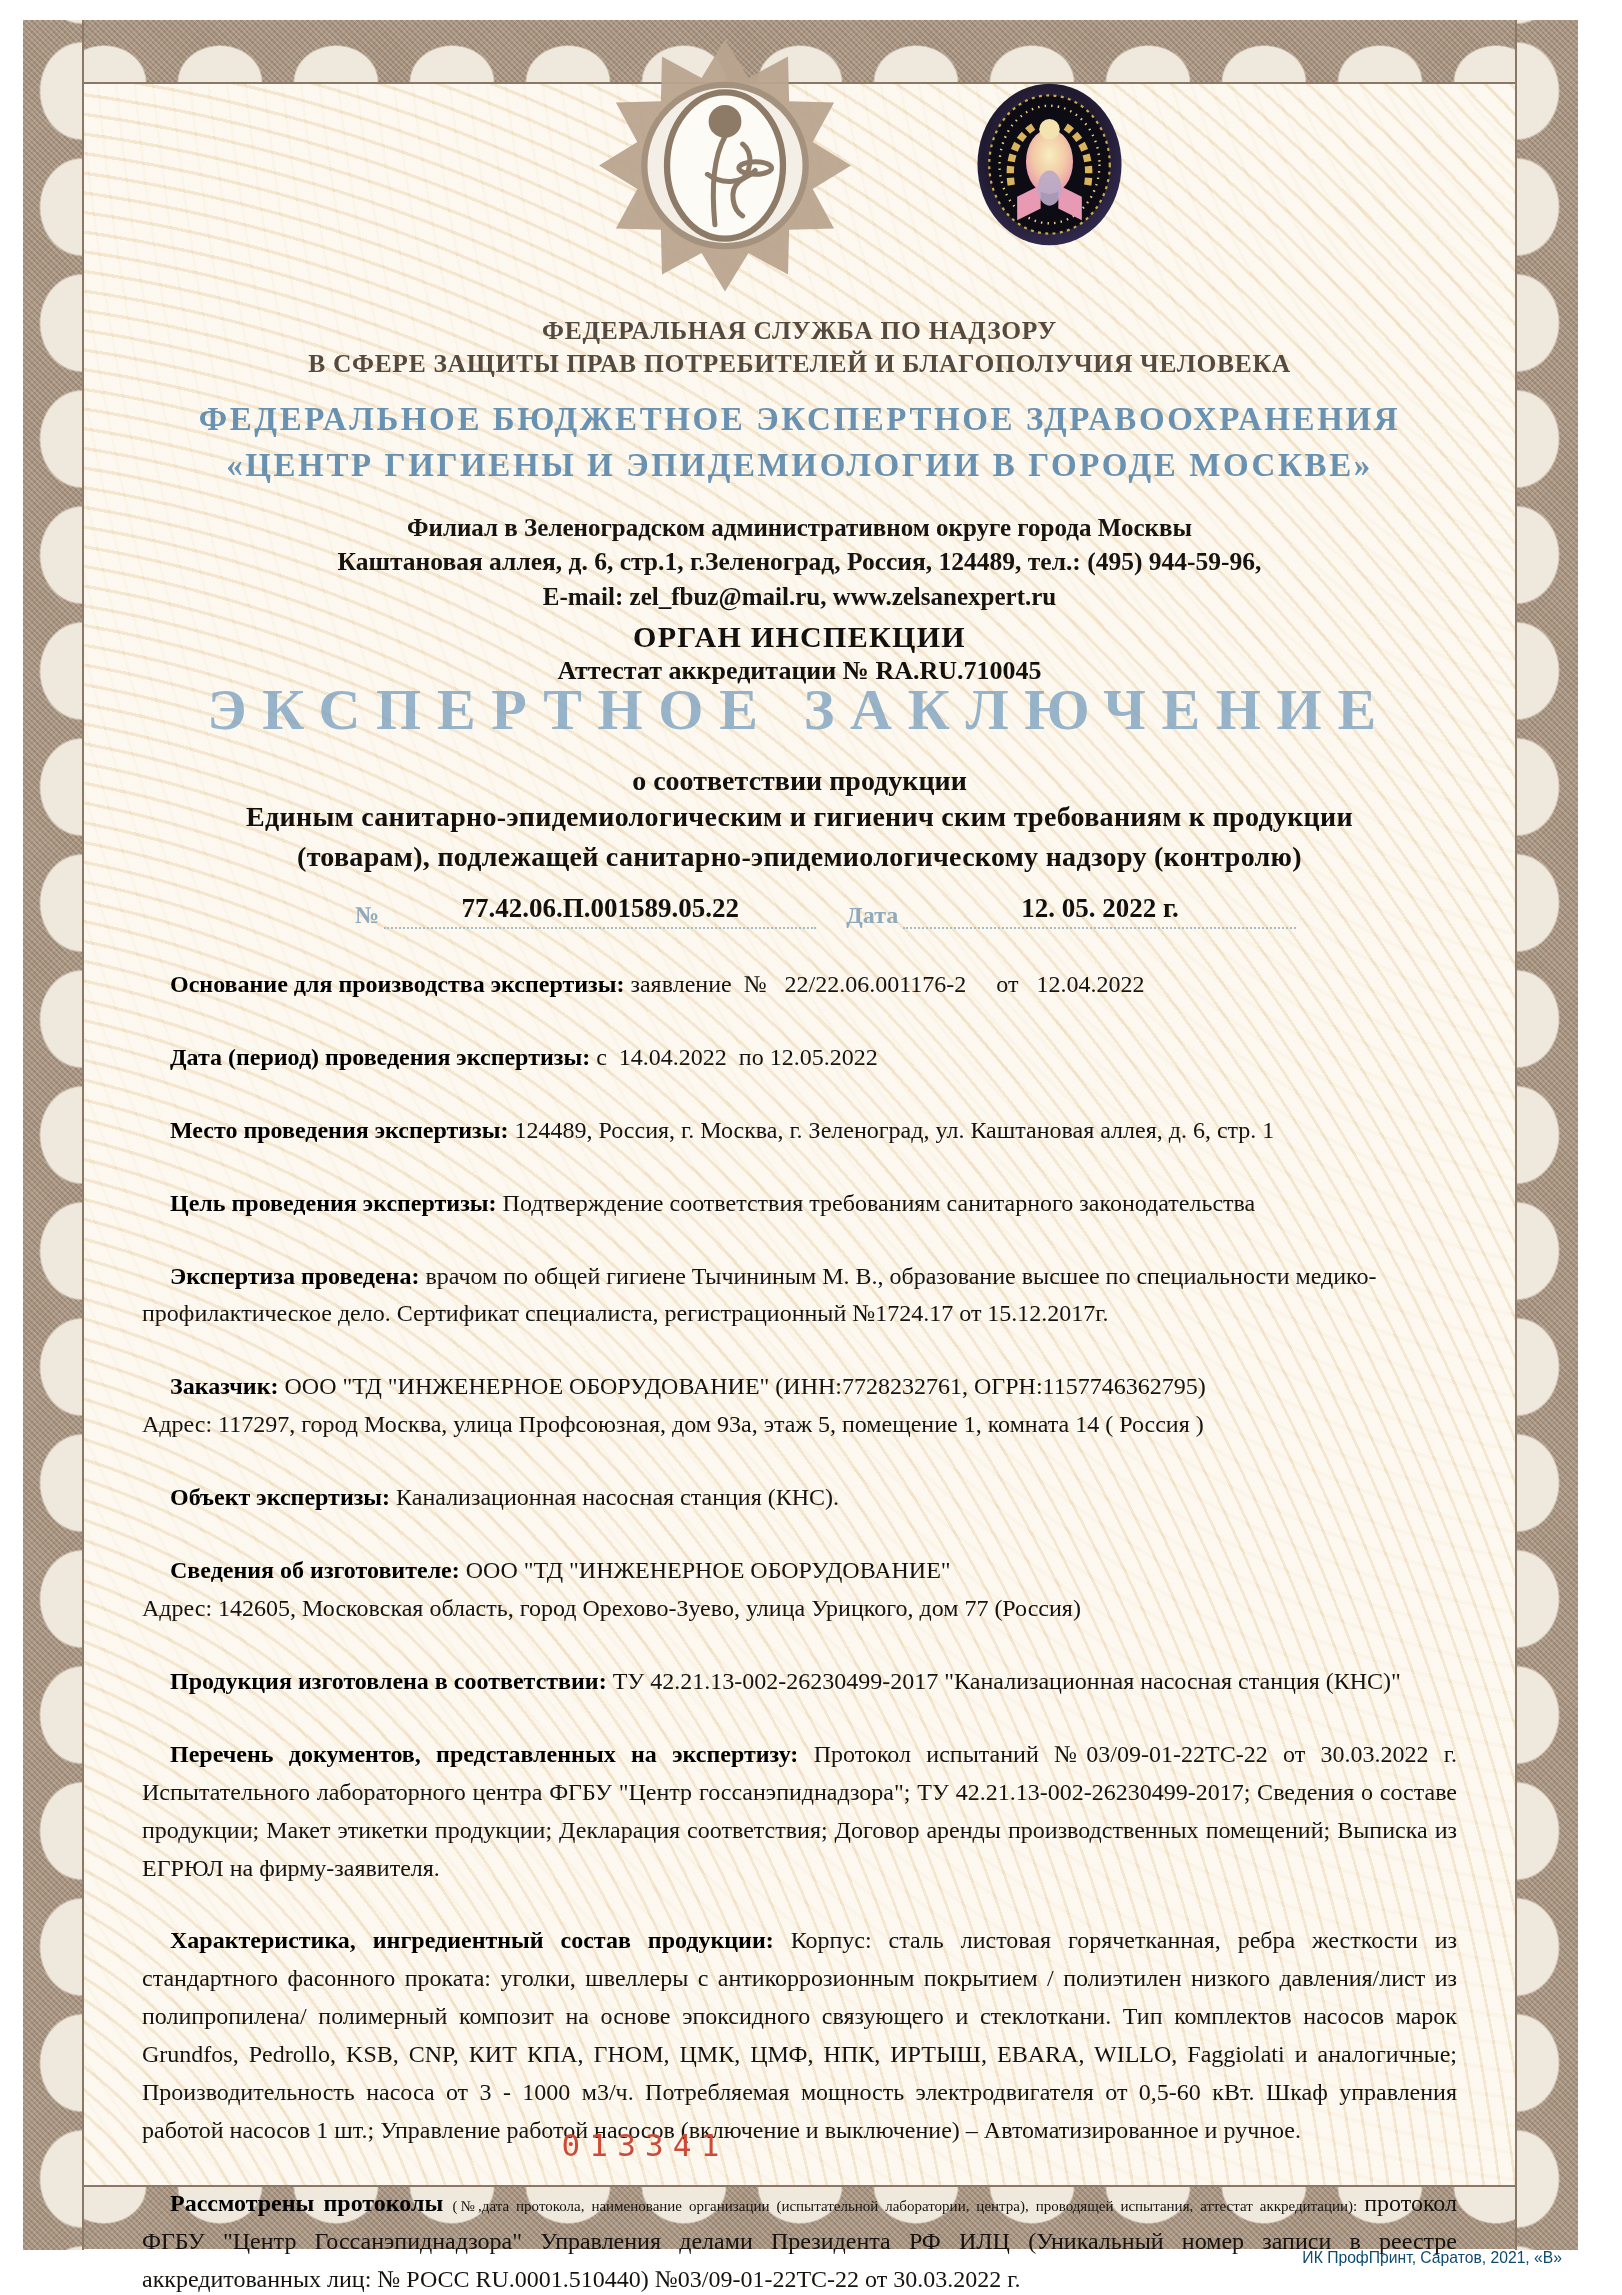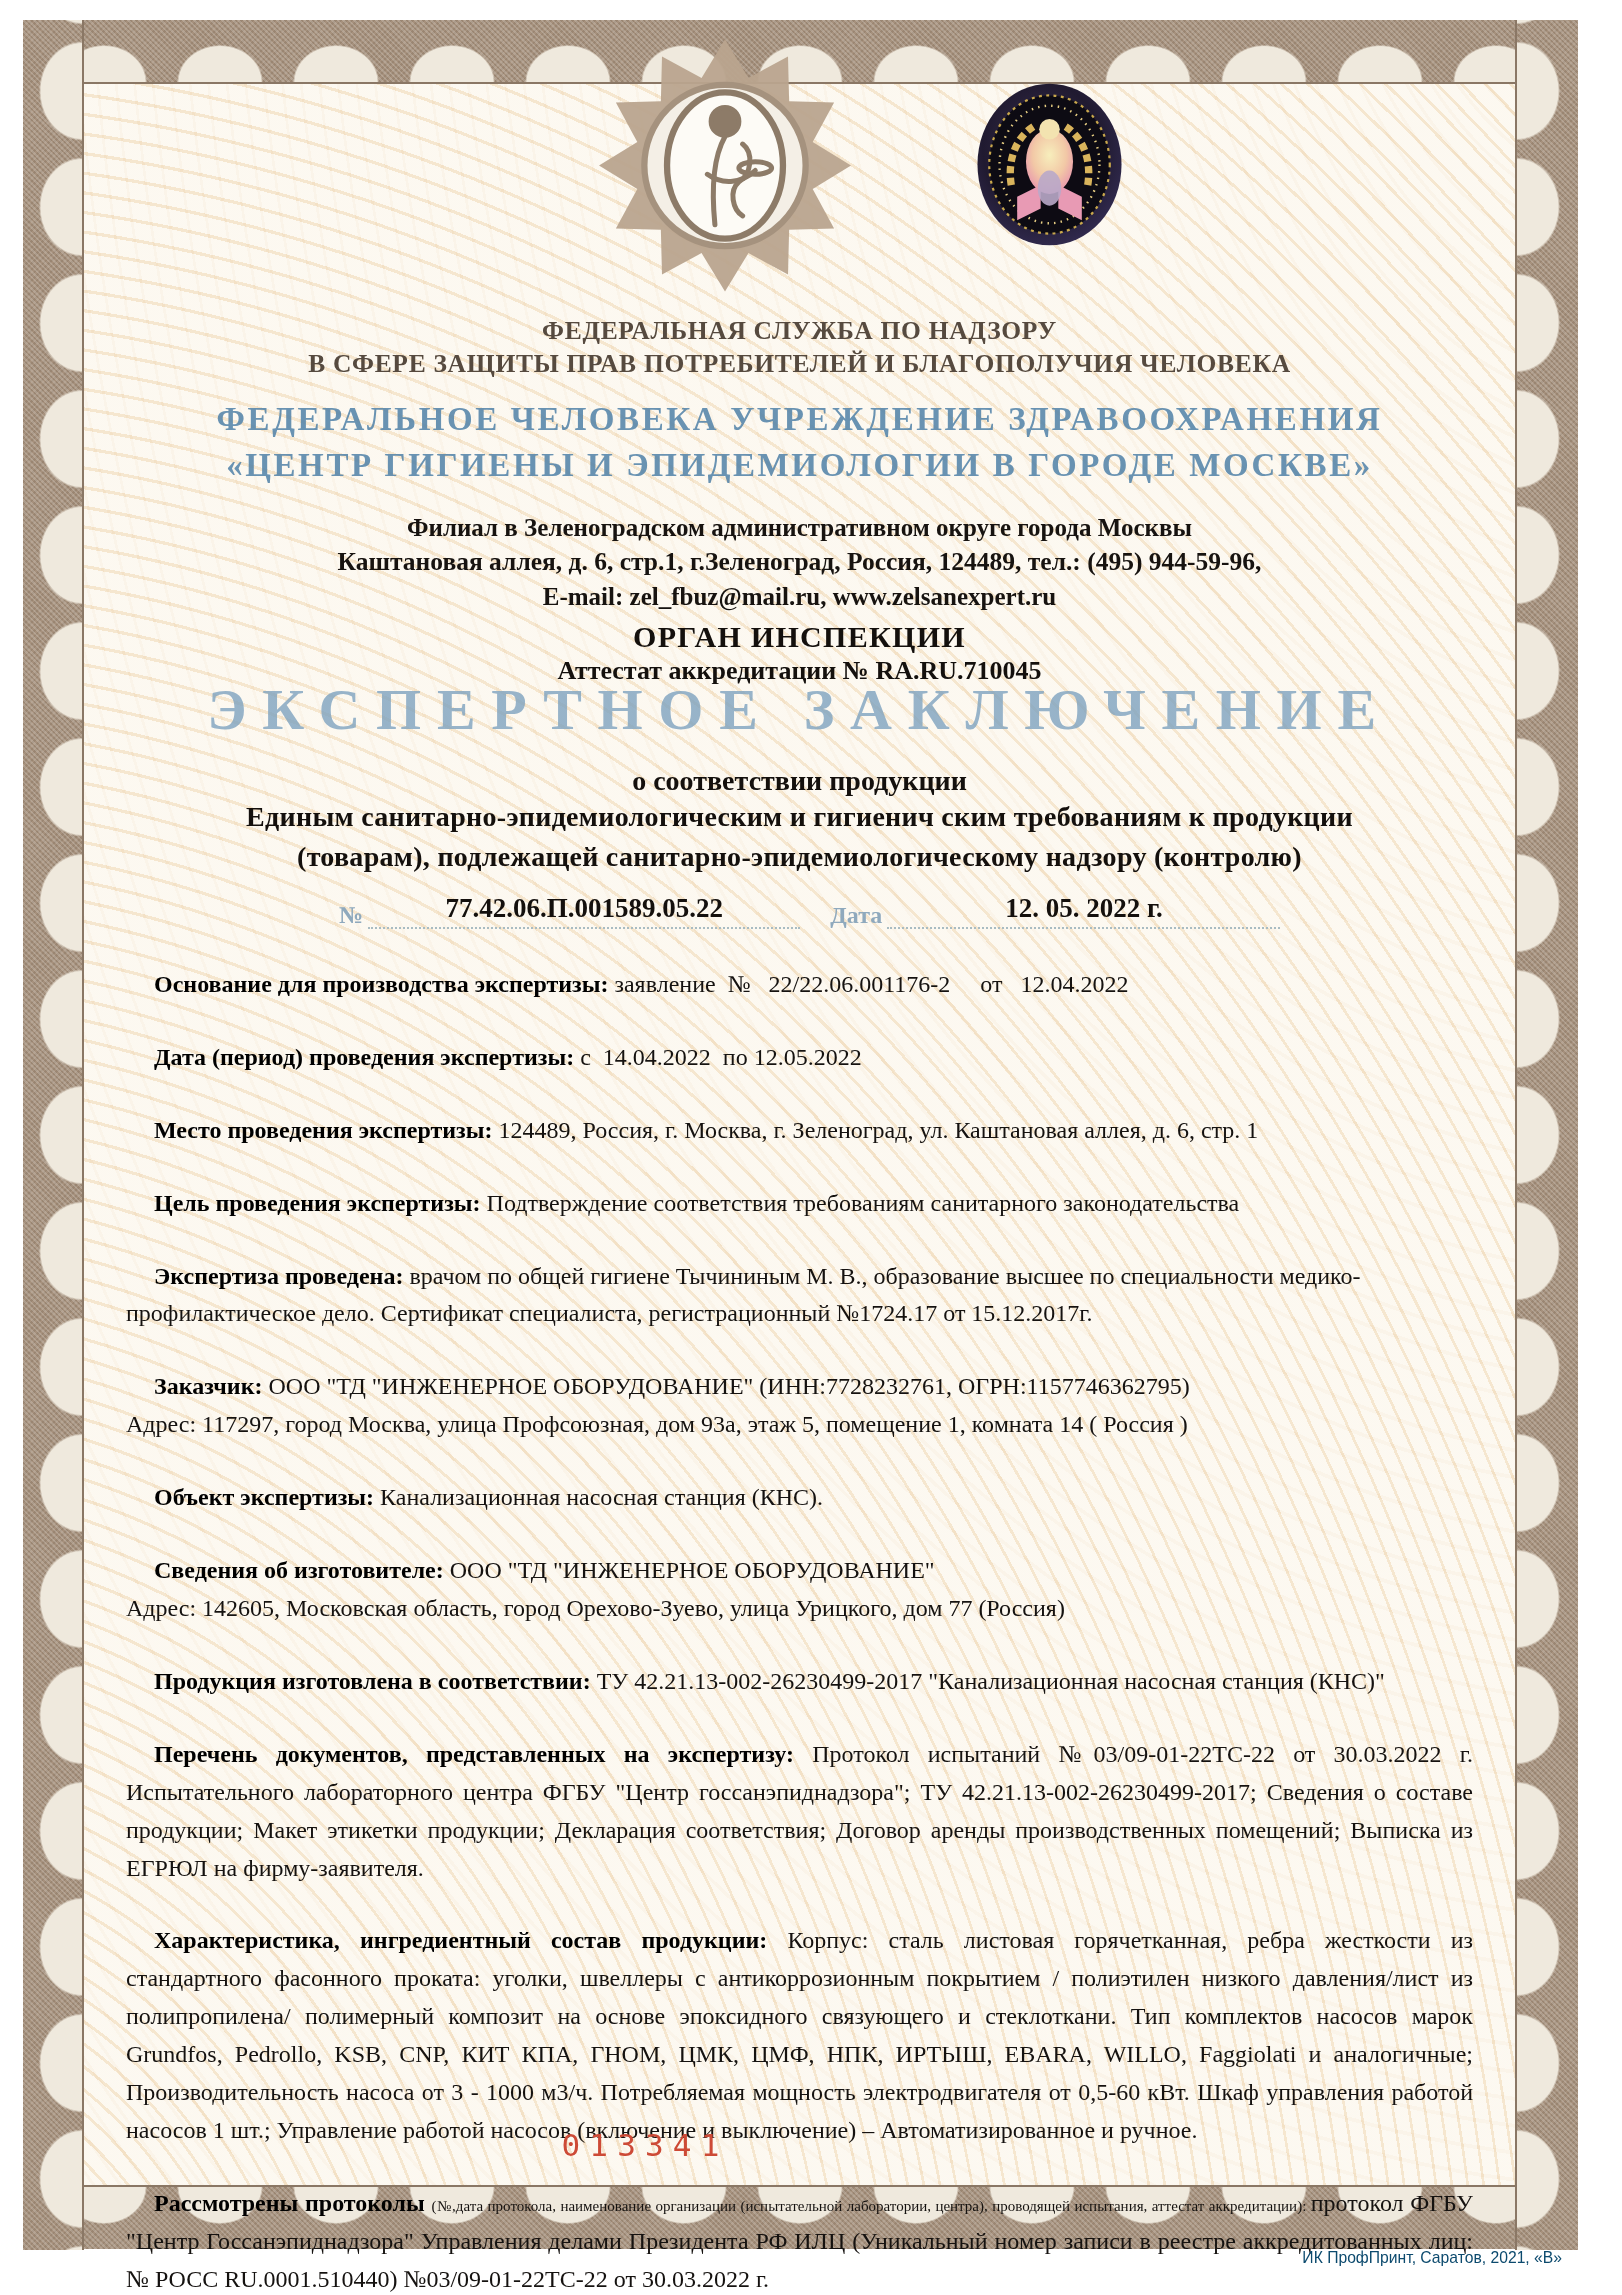--- a/index.html
+++ b/index.html
@@ -31,21 +31,21 @@
       background-size:59px 116px,auto,auto;background-repeat:repeat-y;background-position:right;}
   .band-right{left:1515px;top:19.6px;width:61px;height:2230px;border-left:2.6px solid #8a7765;
       background-image:
       radial-gradient(51px 59px at 0% 50%, #efe9dd 0 41px, rgba(0,0,0,0) 43px),
       repeating-linear-gradient(45deg, rgba(255,255,255,.18) 0 2px, rgba(0,0,0,0) 2px 3.9px),
       repeating-linear-gradient(-45deg, rgba(110,92,74,.22) 0 2px, rgba(0,0,0,0) 2px 3.9px);
       background-size:61px 116px,auto,auto;background-repeat:repeat-y;background-position:left;}
 
   
   .inner{position:absolute;left:84px;top:84px;width:1431px;height:2101px;box-sizing:border-box;
-      padding:0 42px;background-color:#faf2e2;
+      padding:0 58px;background-color:#faf2e2;
       background-image:
         repeating-radial-gradient(130% 110% at -15% 115%, rgba(238,212,176,.38) 0 2.6px, rgba(255,255,255,.5) 2.6px 15.7px),
         repeating-radial-gradient(120% 120% at 110% -15%, rgba(238,212,176,.30) 0 2.6px, rgba(255,255,255,0) 2.6px 18.3px);}
 
   
   .rosette{position:absolute;left:599px;top:33px;width:252px;height:265px;}
   .holoseal{position:absolute;left:976px;top:82px;width:147px;height:165px;}
 
   
   .hdr{ text-align:center; color:#554a40;}
@@ -94,21 +94,21 @@
   <div class="band band-bottom"></div>
   <div class="band band-left"></div>
   <div class="band band-right"></div>
 
   <div class="inner">
 
     <div class="hdr">
       <div class="h-service">ФЕДЕРАЛЬНАЯ СЛУЖБА ПО НАДЗОРУ</div>
       <div class="h-service2">В СФЕРЕ ЗАЩИТЫ ПРАВ ПОТРЕБИТЕЛЕЙ И БЛАГОПОЛУЧИЯ ЧЕЛОВЕКА</div>
       <div class="h-org">
-        <div>ФЕДЕРАЛЬНОЕ ЧЕЛОВЕКА УЧРЕЖДЕНИЕ ЗДРАВООХРАНЕНИЯ</div>
+        <div>ФЕДЕРАЛЬНОЕ БЮДЖЕТНОЕ ЭКСПЕРТНОЕ ЗДРАВООХРАНЕНИЯ</div>
         <div>«ЦЕНТР ГИГИЕНЫ И ЭПИДЕМИОЛОГИИ В ГОРОДЕ МОСКВЕ»</div>
       </div>
       <div class="h-branch">Филиал в Зеленоградском административном округе города Москвы</div>
       <div class="h-addr">Каштановая аллея, д. 6, стр.1, г.Зеленоград, Россия, 124489, тел.: (495) 944-59-96,</div>
       <div class="h-email">E-mail: zel_fbuz@mail.ru, www.zelsanexpert.ru</div>
       <div class="h-organ">ОРГАН ИНСПЕКЦИИ</div>
       <div class="h-att">Аттестат аккредитации № RA.RU.710045</div>
       <div class="big-title">ЭКСПЕРТНОЕ ЗАКЛЮЧЕНИЕ</div>
       <div class="sub1">о  соответствии продукции</div>
       <div class="sub23">Единым санитарно-эпидемиологическим и гигиенич ским требованиям к продукции</div>

